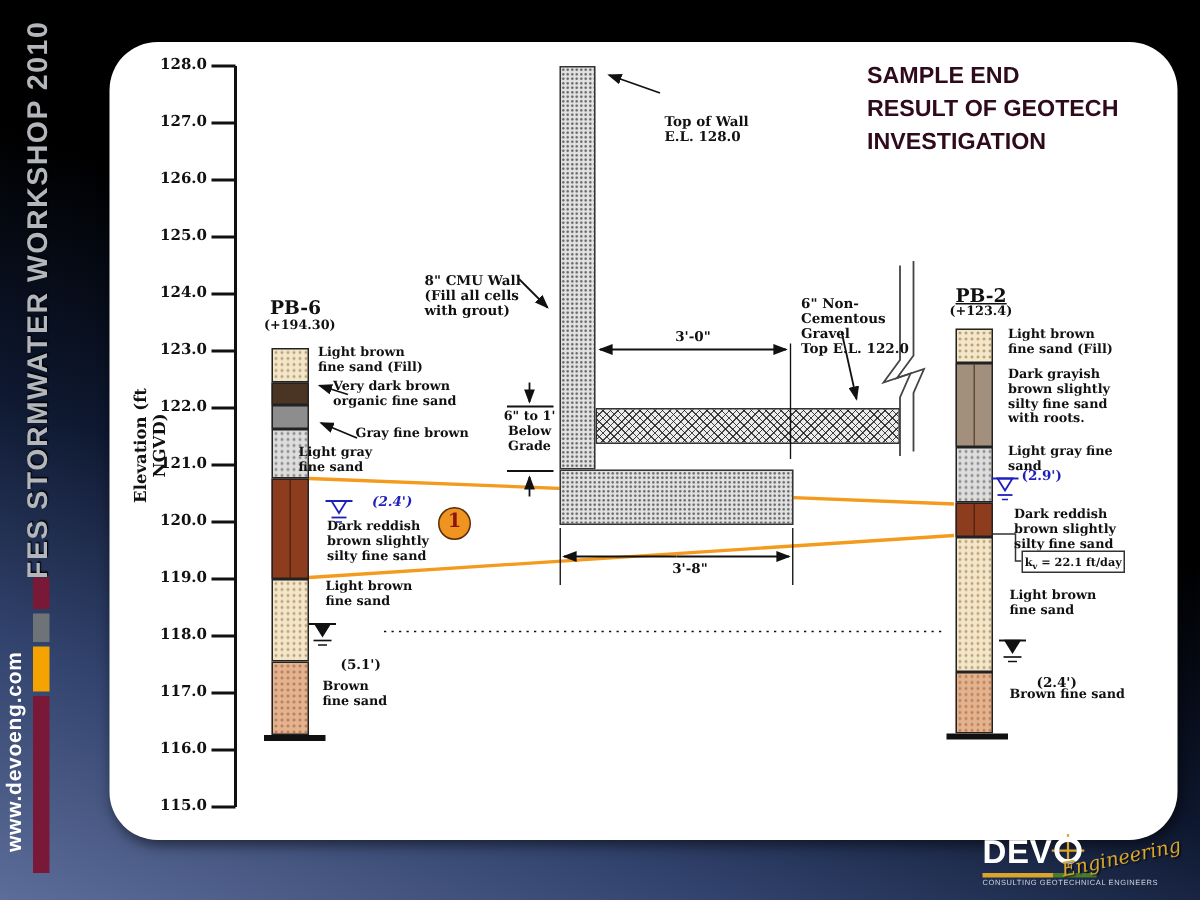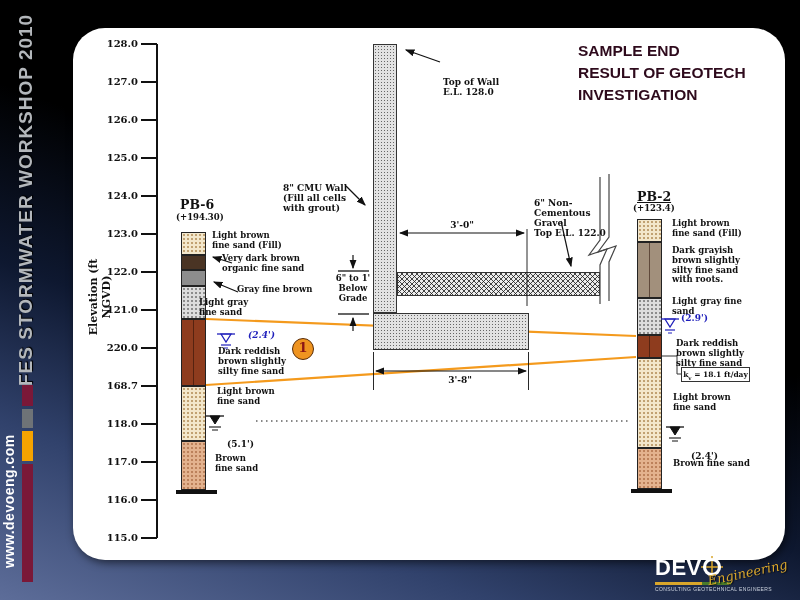--- a/index.html
+++ b/index.html
@@ -239,21 +239,21 @@
 sand</div>
   <div class="lbl" style="left:676px;top:339px;">Dark reddish
 brown slightly
 silty fine sand</div>
   <div class="lbl" style="left:673px;top:393px;">Light brown
 fine sand</div>
   <div class="lbl" style="left:673px;top:459px;">Brown fine sand</div>
   <div class="lbl blue" style="left:681px;top:313px;">(2.9')</div>
   <div class="lbl wlab" style="left:691px;top:424px;">(2.4')</div>
 
-  <div class="kvbox"><span>k</span><sub>v</sub><span> = 18.1 ft/day</span></div>
+  <div class="kvbox"><span>k</span><sub>v</sub><span> = 22.1 ft/day</span></div>
 
   <div class="marker1">1</div>
 
   <div class="logo">
     <div class="logo-row">
       <span class="logo-dev">DEV</span><svg class="logo-o" width="22" height="22">
         <line x1="11" y1="0" x2="11" y2="22" stroke="#d9a62b" stroke-width="1.5"></line>
         <line x1="0" y1="11" x2="22" y2="11" stroke="#d9a62b" stroke-width="1.5"></line>
         <circle cx="11" cy="11" r="7.5" fill="none" stroke="#fff" stroke-width="3.2"></circle>
       </svg>
@@ -273,23 +273,23 @@
     <div class="ticklabel" style="left: 96px; top: 152px;">125.0</div>
     <div class="tickline" style="left: 141px; top: 195.25px;"></div>
     <div class="ticklabel" style="left: 96px; top: 190px;">124.0</div>
     <div class="tickline" style="left: 141px; top: 233.25px;"></div>
     <div class="ticklabel" style="left: 96px; top: 228px;">123.0</div>
     <div class="tickline" style="left: 141px; top: 271.25px;"></div>
     <div class="ticklabel" style="left: 96px; top: 266px;">122.0</div>
     <div class="tickline" style="left: 141px; top: 309.25px;"></div>
     <div class="ticklabel" style="left: 96px; top: 304px;">121.0</div>
     <div class="tickline" style="left: 141px; top: 347.25px;"></div>
-    <div class="ticklabel" style="left: 96px; top: 342px;">220.0</div>
+    <div class="ticklabel" style="left: 96px; top: 342px;">120.0</div>
     <div class="tickline" style="left: 141px; top: 385.25px;"></div>
-    <div class="ticklabel" style="left: 96px; top: 380px;">168.7</div>
+    <div class="ticklabel" style="left: 96px; top: 380px;">119.0</div>
     <div class="tickline" style="left: 141px; top: 423.25px;"></div>
     <div class="ticklabel" style="left: 96px; top: 418px;">118.0</div>
     <div class="tickline" style="left: 141px; top: 461.25px;"></div>
     <div class="ticklabel" style="left: 96px; top: 456px;">117.0</div>
     <div class="tickline" style="left: 141px; top: 499.25px;"></div>
     <div class="ticklabel" style="left: 96px; top: 494px;">116.0</div>
     <div class="tickline" style="left: 141px; top: 537.25px;"></div>
     <div class="ticklabel" style="left: 96px; top: 532px;">115.0</div>
     <div class="soil tx-cream" title="Light brown fine sand (Fill)" style="left: 181px; top: 231.7px; width: 25px; height: 23.2px;"></div>
     <div class="soil tx-darkbrown" title="Very dark brown organic fine sand" style="left: 181px; top: 254.9px; width: 25px; height: 15.2px;"></div>

